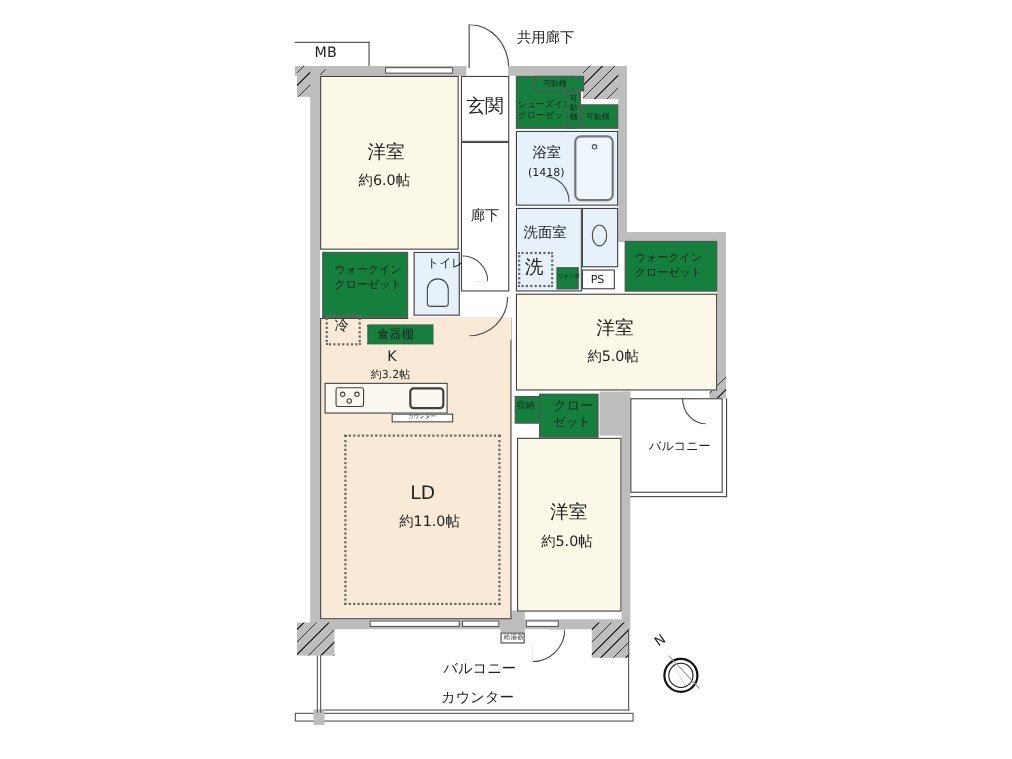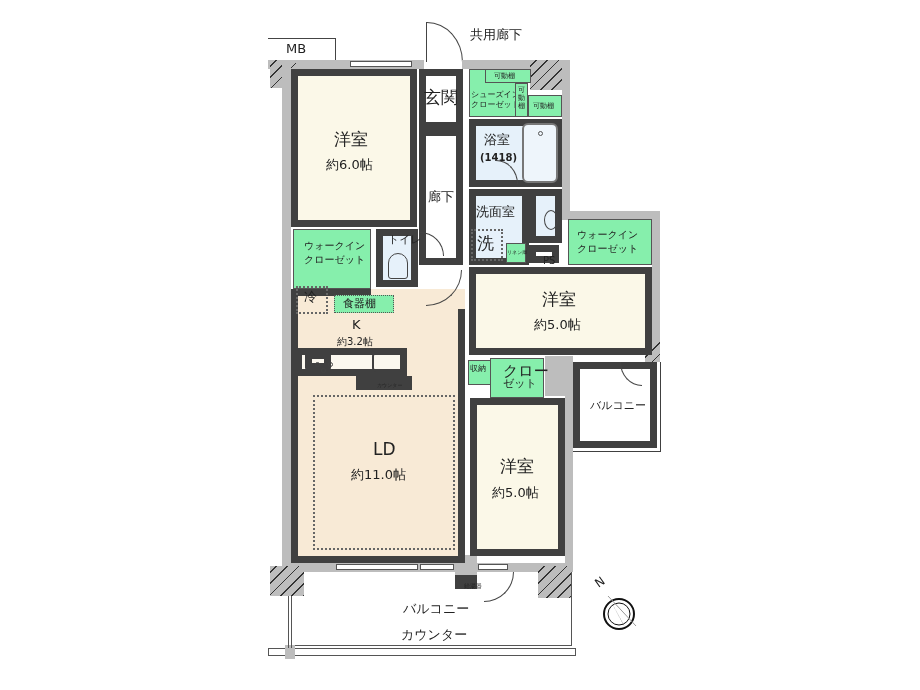--- a/index.html
+++ b/index.html
@@ -4,23 +4,23 @@
 <style>
   html, body { margin:0; padding:0; background:#ffffff; }
   body { width:920px; height:690px; position:relative; overflow:hidden;
          font-family: "DejaVu Sans", "Liberation Sans", sans-serif; color:#222; }
   .abs { position:absolute; box-sizing:border-box; }
   .wall { background:#bdbdbd; }
   .hatch { background: repeating-linear-gradient(135deg, #bdbdbd 0 4px, #333 4px 5px, #bdbdbd 5px 8px); }
   .room-w { background:#fbf8e8; }     
   .room-k { background:#f8ead6; }     
   .room-b { background:#e6f1fa; }     
-  .room-s { background:#86efac; border:1px solid #555; }  
+  .room-s { background:#15803d; border:1px solid #555; }  
   .room-h { background:#ffffff; }     
-  .line { border:7px solid #404040; }
+  .line { border:1px solid #404040; }
   .lbl { position:absolute; text-align:center; white-space:nowrap; line-height:1.15; }
   .big { font-size:17px; }
   .mid { font-size:13px; }
   .sm  { font-size:10px; }
   .xs  { font-size:7px; }
   .dots { border:2px dotted #666; }
   .win { background:#fff; border:1px solid #555; }
   .door-arc { border:1px solid #444; border-radius:0 100% 0 0; border-left:none; border-bottom:none; }
 </style>
 </head>
@@ -85,21 +85,21 @@
 </div>
 <div class="abs room-s" style="left:515px;top:83px;width:13px;height:34px;">
   <div class="lbl xs" style="left:2px;top:2px;font-size:7px;white-space:pre-line;">可<br>動<br>棚</div>
 </div>
 <div class="abs room-s" style="left:528px;top:95px;width:34px;height:22px;">
   <div class="lbl xs" style="left:4px;top:6px;font-size:7px;">可動棚</div>
 </div>
 
 <div class="abs room-b line" style="left:469px;top:119px;width:93px;height:68px;"></div>
 <div class="lbl mid" style="left:484px;top:133px;text-align:right;">浴室</div>
-<div class="lbl sm" style="left:480px;top:152px;font-weight:bold;">(1418)</div>
+<div class="lbl sm" style="left:480px;top:152px;">(1418)</div>
 <div class="abs line" style="left:522px;top:123px;width:36px;height:60px;border-radius:6px;background:#eef5fb;border:2px solid #777;">
   <div class="abs" style="left:14px;top:6px;width:5px;height:5px;border:1px solid #555;border-radius:50%;"></div>
 </div>
 
 <div class="abs room-b line" style="left:469px;top:189px;width:60px;height:76px;"></div>
 <div class="lbl mid" style="left:476px;top:205px;">洗面室</div>
 <div class="abs dots" style="left:471px;top:229px;width:32px;height:32px;"></div>
 <div class="lbl big" style="left:477px;top:234px;">洗</div>
 <div class="abs room-b line" style="left:529px;top:189px;width:33px;height:54px;">
   <div class="abs" style="left:8px;top:14px;width:14px;height:20px;border:1px solid #444;border-radius:50%;"></div>
@@ -149,27 +149,27 @@
   <div class="abs" style="left:16px;top:3px;width:5px;height:5px;border:1px solid #444;border-radius:50%;"></div>
   <div class="abs" style="left:9px;top:9px;width:5px;height:5px;border:1px solid #444;border-radius:50%;"></div>
 </div>
 <div class="abs line" style="left:372px;top:352px;width:32px;height:20px;border-radius:4px;border-width:2px;"></div>
 <div class="abs line" style="left:356px;top:376px;width:56px;height:8px;background:#fff;">
   <div class="lbl xs" style="left:14px;top:0px;font-size:5px;">カウンター</div>
 </div>
 
 <div class="abs dots" style="left:313px;top:395px;width:142px;height:155px;"></div>
 <div class="lbl big" style="left:373px;top:440px;">LD</div>
-<div class="lbl mid" style="left:351px;top:468px;">約11.0帖</div>
+<div class="lbl mid" style="left:363px;top:468px;">約11.0帖</div>
 
 <div class="abs room-s" style="left:468px;top:360px;width:22px;height:25px;padding-left:40px;">
   <div class="lbl xs" style="left:1px;top:3px;font-size:8px;">収納</div>
 </div>
 <div class="abs room-s" style="left:490px;top:358px;width:54px;height:40px;">
-  <div class="lbl sm" style="left:12px;top:4px;font-size:15px;text-align:center;">クロー</div>
+  <div class="lbl sm" style="left:12px;top:4px;font-size:12px;text-align:center;">クロー</div>
   <div class="lbl sm" style="left:12px;top:19px;font-size:11px;">ゼット</div>
 </div>
 
 <div class="abs room-w line" style="left:470px;top:398px;width:95px;height:158px;"></div>
 <div class="lbl big" style="left:500px;top:457px;">洋室</div>
 <div class="lbl mid" style="left:492px;top:486px;">約5.0帖</div>
 
 <div class="abs door-arc" style="left:420px;top:232px;width:24px;height:24px;border-radius:0 100% 0 0;"></div>
 <div class="abs door-arc" style="left:426px;top:270px;width:36px;height:36px;border-radius:0 0 100% 0;border-top:none;border-right:1px solid #444;border-bottom:1px solid #444;"></div>
 <div class="abs door-arc" style="left:496px;top:160px;width:22px;height:24px;border-radius:0 100% 0 0;"></div>

